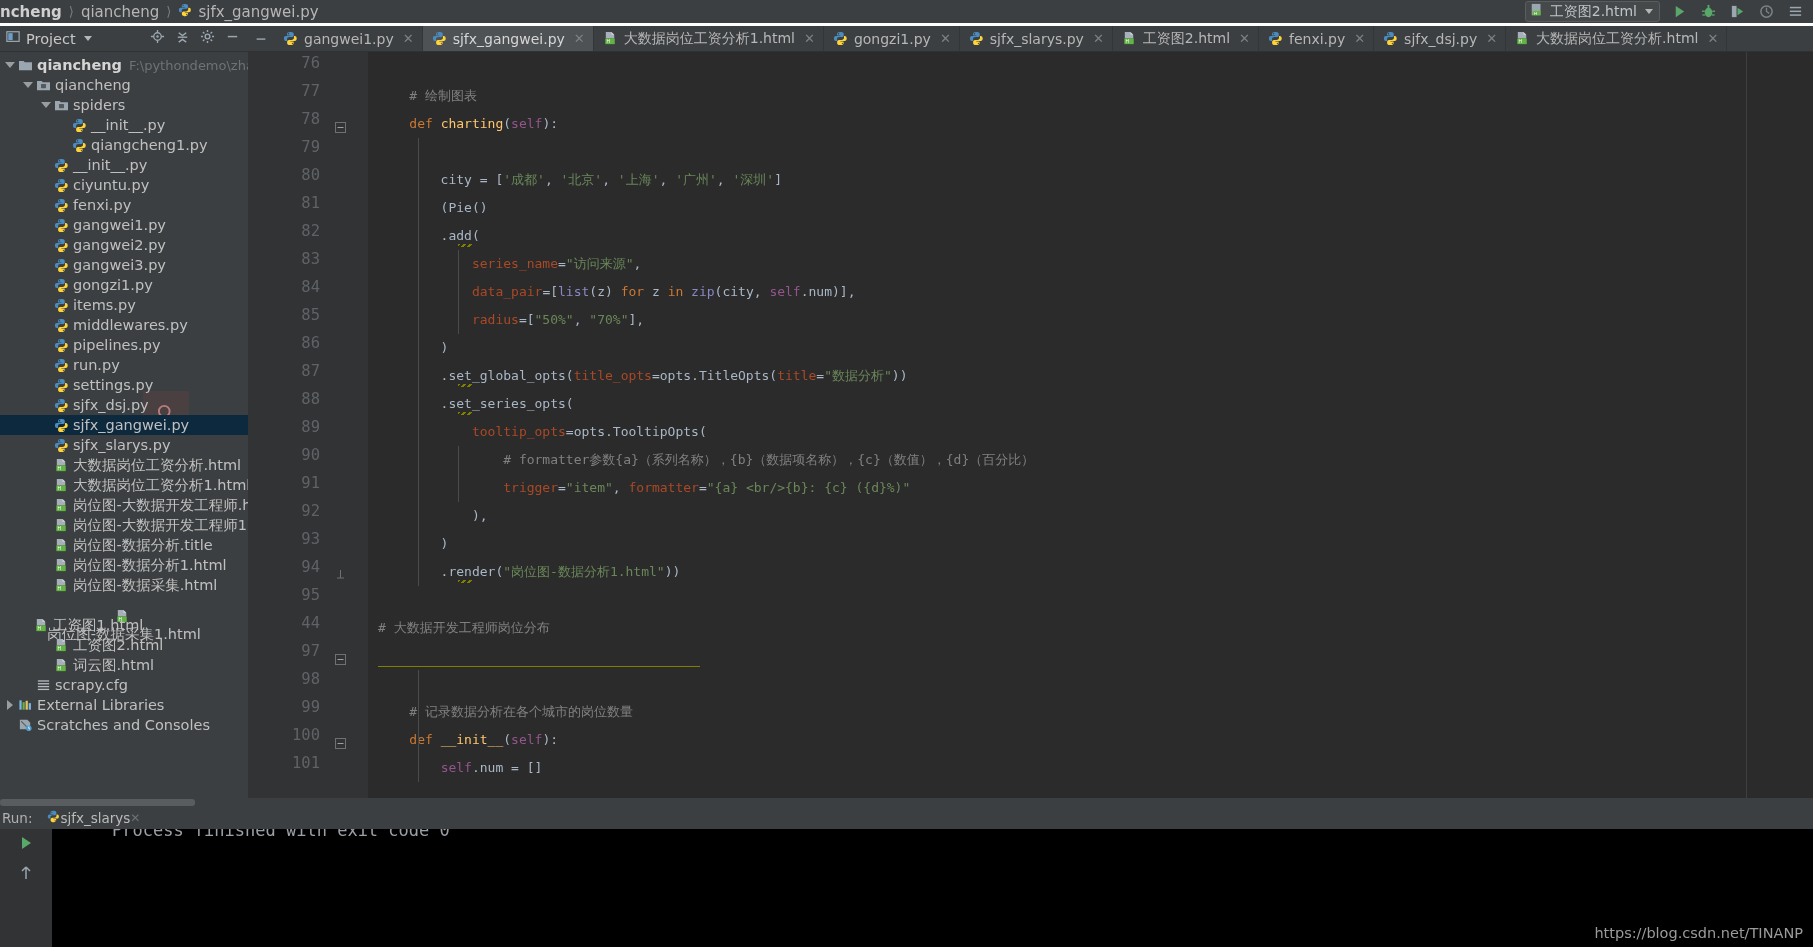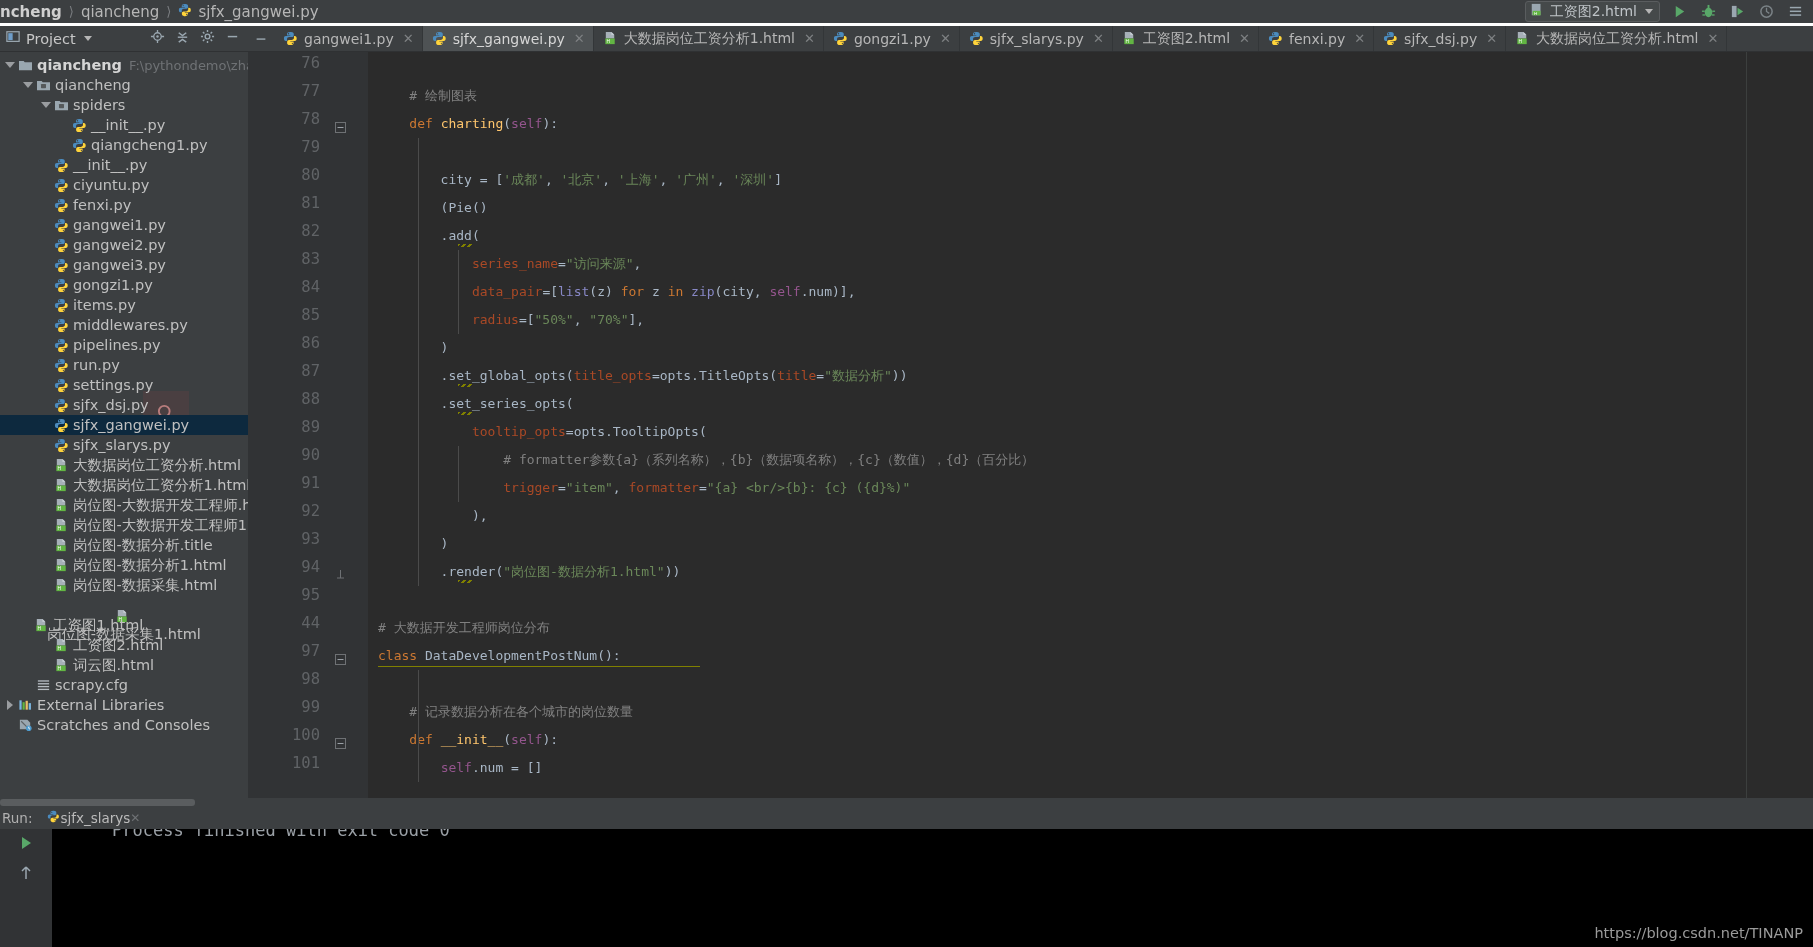--- a/index.html
+++ b/index.html
@@ -783,21 +783,20 @@
             <div class="cl" style="top: 310px;"><span class="plain">        .set_global_opts(</span><span class="kwarg">title_opts</span><span class="plain">=opts.TitleOpts(</span><span class="kwarg">title</span><span class="plain">=</span><span class="str">"数据分析"</span><span class="plain">))</span></div>
             <div class="cl" style="top: 338px;"><span class="plain">        .set_series_opts(</span></div>
             <div class="cl" style="top: 366px;"><span class="plain">            </span><span class="kwarg">tooltip_opts</span><span class="plain">=opts.TooltipOpts(</span></div>
             <div class="cl" style="top: 394px;"><span class="cmt">                # formatter参数{a}（系列名称），{b}（数据项名称），{c}（数值），{d}（百分比）</span></div>
             <div class="cl" style="top: 422px;"><span class="plain">                </span><span class="kwarg">trigger</span><span class="plain">=</span><span class="str">"item"</span><span class="plain">, </span><span class="kwarg">formatter</span><span class="plain">=</span><span class="str">"{a} &lt;br/&gt;{b}: {c} ({d}%)"</span></div>
             <div class="cl" style="top: 450px;"><span class="plain">            ),</span></div>
             <div class="cl" style="top: 478px;"><span class="plain">        )</span></div>
             <div class="cl" style="top: 506px;"><span class="plain">        .render(</span><span class="str">"岗位图-数据分析1.html"</span><span class="plain">))</span></div>
             <div class="cl" style="top: 534px;">&nbsp;</div>
             <div class="cl" style="top: 562px;"><span class="cmt"># 大数据开发工程师岗位分布</span></div>
-            <div class="cl" style="top: 590px;"><span class="kw">class</span><span class="plain"> </span><span class="cls">DataDevelopmentPostNum</span><span class="plain">():</span></div>
             <div class="cl" style="top: 618px;">&nbsp;</div>
             <div class="cl" style="top: 646px;"><span class="cmt">    # 记录数据分析在各个城市的岗位数量</span></div>
             <div class="cl" style="top: 674px;"><span class="plain">    </span><span class="kw">def</span><span class="plain"> </span><span class="fn">__init__</span><span class="plain">(</span><span class="self">self</span><span class="plain">):</span></div>
             <div class="cl" style="top: 702px;"><span class="plain">        </span><span class="self">self</span><span class="plain">.num = []</span></div>
             <div class="indent-guide" style="left: 50px; top: 86px; height: 448px;"></div>
             <div class="indent-guide" style="left: 90px; top: 198px; height: 84px;"></div>
             <div class="indent-guide" style="left: 90px; top: 394px; height: 56px;"></div>
             <div class="indent-guide" style="left: 50px; top: 618px; height: 112px;"></div>
             <div class="wavy" style="left: 90px; width: 14px; top: 192px;"></div>
             <div class="wavy" style="left: 90px; width: 14px; top: 332px;"></div>

